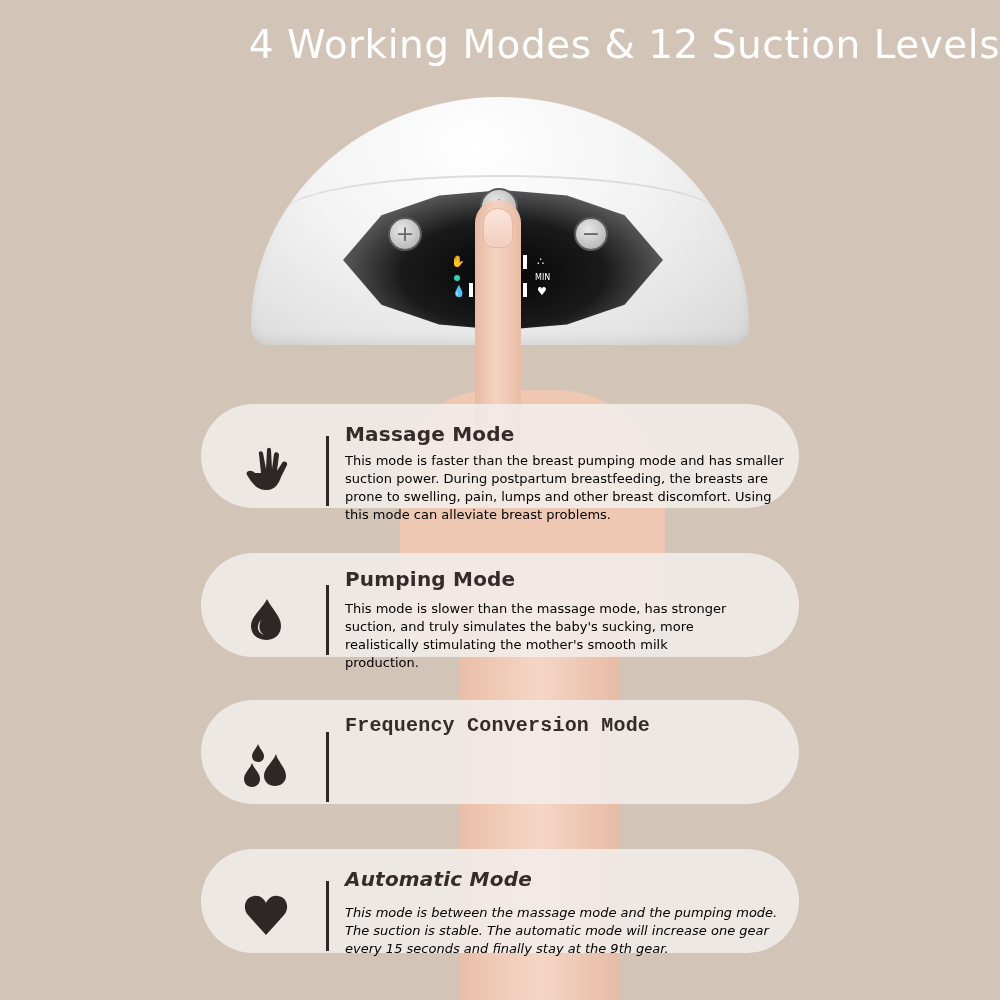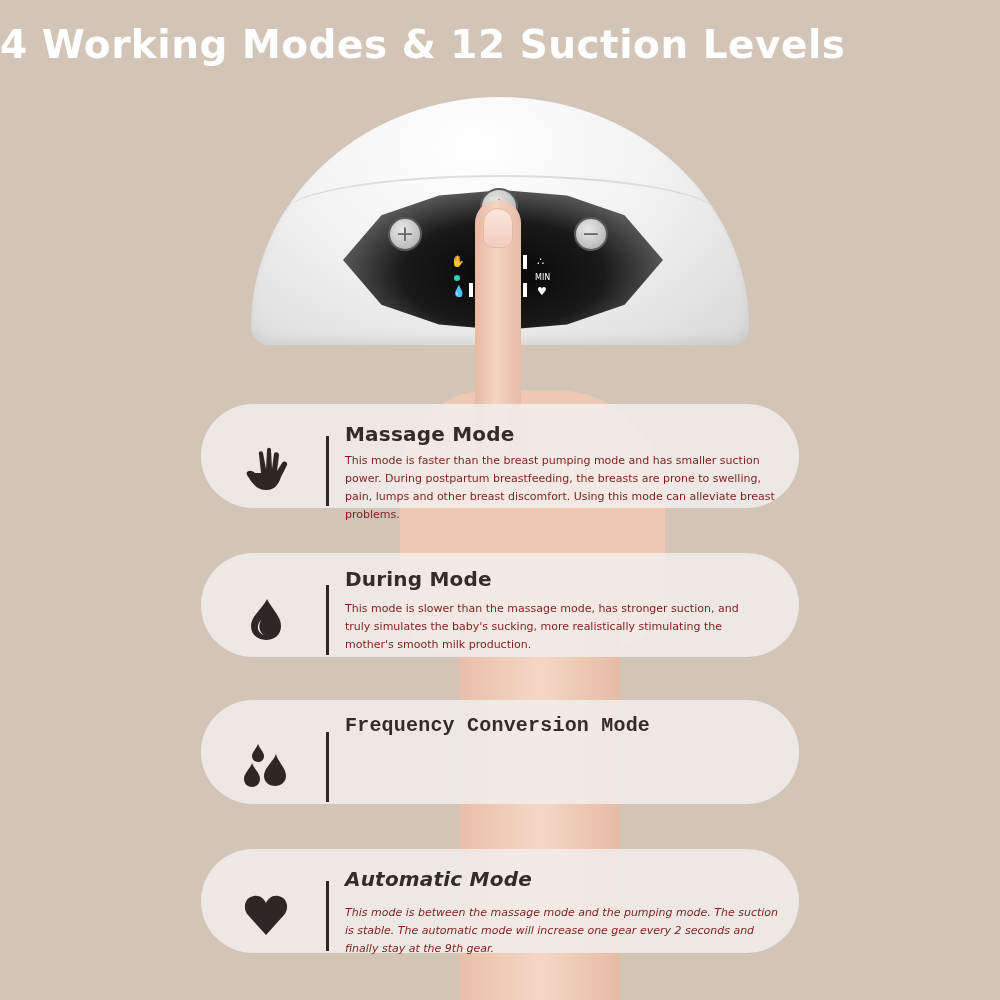--- a/index.html
+++ b/index.html
@@ -4,23 +4,23 @@
 <style>
   * { box-sizing: border-box; margin: 0; padding: 0; }
   html, body { width: 1000px; height: 1000px; overflow: hidden; }
   body {
     background: #d3c4b8;
     font-family: "DejaVu Sans", sans-serif;
     position: relative;
   }
   .title {
     position: absolute; top: 22px; left: 0; width: 1000px;
-    text-align: left; color: #ffffff;
+    text-align: right; color: #ffffff;
     font-family: "DejaVu Sans", sans-serif;
-    font-weight: bold; font-size: 39px; letter-spacing: 0.5px;
+    font-weight: normal; font-size: 39px; letter-spacing: 0.5px;
   }
   
   .device {
     position: absolute; left: 251px; top: 97px; width: 498px; height: 248px;
     background: radial-gradient(ellipse at 45% 20%, #ffffff 0%, #f3f3f3 45%, #e2e2e2 80%, #d6d6d6 100%);
     border-radius: 249px 249px 18px 18px / 230px 230px 18px 18px;
     box-shadow: inset 0 -6px 10px rgba(0,0,0,0.06);
   }
   .device-band {
     position: absolute; left: 30px; right: 30px; top: 78px; height: 40px;
@@ -76,22 +76,22 @@
   }
   .card-divider {
     position: absolute; left: 125px; top: 32px; width: 3px; height: 70px;
     background: #2f2726;
   }
   .card-title {
     position: absolute; left: 144px; color: #352b2a;
     font-weight: bold; font-size: 20px; letter-spacing: 0.2px;
   }
   .card-desc {
-    position: absolute; left: 144px; width: 440px; color: #7f1d1d;
-    font-size: 11px; line-height: 18px;
+    position: absolute; left: 144px; width: 440px; color: #000000;
+    font-size: 13px; line-height: 18px;
   }
 </style>
 </head>
 <body>
 
 <div class="title">4 Working Modes &amp; 12 Suction Levels</div>
 
 <div class="device">
   <div class="device-band"></div>
   <div class="panel"></div>
@@ -126,21 +126,21 @@
 </div>
 
 <div class="card" style="top:553px;">
   <div class="card-icon">
     <svg width="50" height="50" viewBox="0 0 50 50">
       <path fill="#2f2726" d="M26 5 C22 14 10 22 10 32 C10 41 17 46 25 46 C33 46 40 41 40 32 C40 22 30 14 26 5 Z"></path>
       <path fill="#f2eeeb" d="M20 26 C15 31 16 39 23 41 C18 38 17 32 20 26 Z"></path>
     </svg>
   </div>
   <div class="card-divider"></div>
-  <div class="card-title" style="top:14px;">During Mode</div>
+  <div class="card-title" style="top:14px;">Pumping Mode</div>
   <div class="card-desc" style="top:47px;width:400px;">This mode is slower than the massage mode, has stronger suction, and truly simulates the baby's sucking, more realistically stimulating the mother's smooth milk production.</div>
 </div>
 
 <div class="card" style="top:700px;font-family:Liberation Mono, monospace;">
   <div class="card-icon">
     <svg width="50" height="50" viewBox="0 0 50 50">
       <path fill="#2f2726" d="M17 3 C15 8 11 11 11 15 C11 19 14 21 17 21 C20 21 23 19 23 15 C23 11 19 8 17 3 Z"></path>
       <path fill="#2f2726" d="M11 22 C9 28 3 32 3 38 C3 43 7 46 11 46 C15 46 19 43 19 38 C19 32 13 28 11 22 Z"></path>
       <path fill="#2f2726" d="M35 13 C32 21 23 27 23 35 C23 41 28 45 34 45 C40 45 45 41 45 35 C45 27 37 21 35 13 Z"></path>
     </svg>
@@ -150,14 +150,14 @@
 </div>
 
 <div class="card" style="top:849px;font-style:italic;">
   <div class="card-icon">
     <svg width="50" height="50" viewBox="0 0 50 50">
       <path fill="#2f2726" d="M25 45 L7 25 C1 18 4 7 13 6 C19 5 23 9 25 13 C27 9 31 5 37 6 C46 7 49 18 43 25 Z"></path>
     </svg>
   </div>
   <div class="card-divider"></div>
   <div class="card-title" style="top:18px;">Automatic Mode</div>
-  <div class="card-desc" style="top:55px;">This mode is between the massage mode and the pumping mode. The suction is stable. The automatic mode will increase one gear every 2 seconds and finally stay at the 9th gear.</div>
+  <div class="card-desc" style="top:55px;">This mode is between the massage mode and the pumping mode. The suction is stable. The automatic mode will increase one gear every 15 seconds and finally stay at the 9th gear.</div>
 </div>
 
 </body></html>

